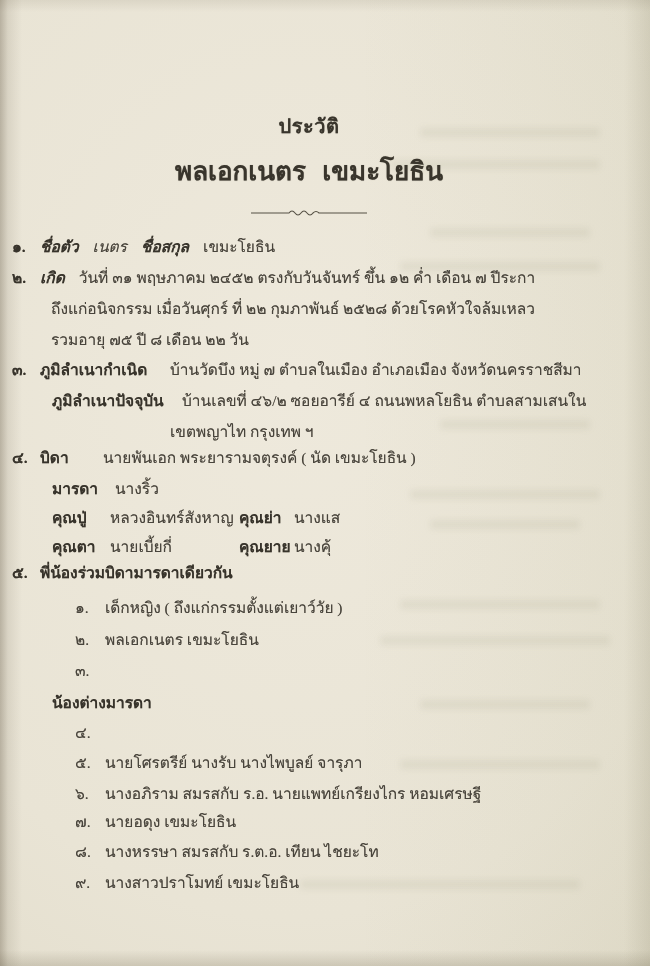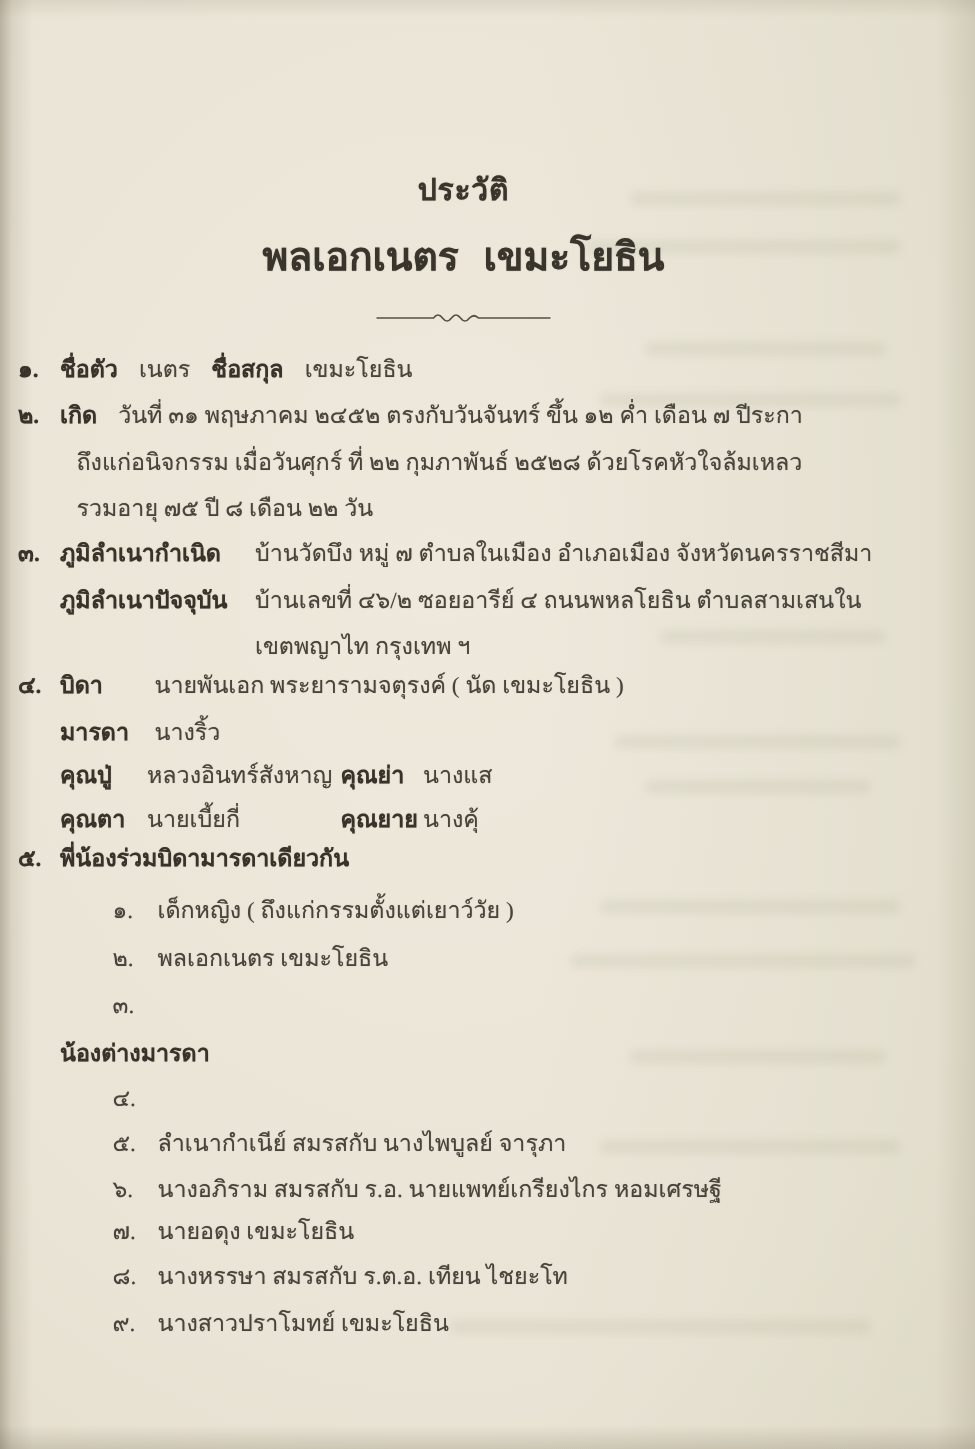--- a/index.html
+++ b/index.html
@@ -24,29 +24,29 @@
   }
   .ln { position:absolute; left:0; right:14px; display:flex; align-items:baseline;
         font-size:15.5px; line-height:22px;
         text-shadow:0 0 .6px rgba(70,62,48,.45); }
   .num  { flex:0 0 28px; }
   .lbl  { font-weight:bold; color:#37332b; }
   .val  { color:#48443c; }
   .ind-main { padding-left:12px; }
   .ind-cont { padding-left:51px; }
   .ind-deep { padding-left:170px; }
-  .ind-lab  { padding-left:40px; }
+  .ind-lab  { padding-left:52px; }
   .ind-sub  { padding-left:75px; }
   .ind-sub .num { flex:0 0 30px; }
   .w-place { flex:0 0 130px; }
   .w-fat   { flex:0 0 63px; }
   .w-gp1   { flex:0 0 58px; }
   .w-gpv   { flex:0 0 129px; }
   .w-gp2   { flex:0 0 55px; }
-  .gap1 { margin-right:14px; }
+  .gap1 { margin-right:14px;font-style:italic; }
   .heading { position:absolute; left:0; width:100%; text-align:center;
              transform:translateX(-16px); font-weight:bold; color:#39352c;
              text-shadow:0 0 .7px rgba(60,54,42,.5); }
   .t-small { top:110px; font-size:20px; letter-spacing:.5px; }
   .t-large { top:150px; font-size:26px; word-spacing:10px; }
   .divider { position:absolute; top:204px; left:0; width:100%; text-align:center;
              transform:translateX(-16px); }
 </style>
 </head>
 <body>
@@ -150,21 +150,21 @@
 
   <div class="ln ind-lab" style="top:692px">
     <span class="lbl">น้องต่างมารดา</span>
   </div>
 
   <div class="ln ind-sub" style="top:722px">
     <span class="num val">๔.</span>
   </div>
   <div class="ln ind-sub" style="top:752px">
     <span class="num val">๕.</span>
-    <span class="val">ลำเนากำเนีย์ สมรสกับ นางไพบูลย์ จารุภา</span>
+    <span class="val">นายโศรตรีย์ นางรับ นางไพบูลย์ จารุภา</span>
   </div>
   <div class="ln ind-sub" style="top:783px">
     <span class="num val">๖.</span>
     <span class="val">นางอภิราม สมรสกับ ร.อ. นายแพทย์เกรียงไกร หอมเศรษฐี</span>
   </div>
   <div class="ln ind-sub" style="top:811px">
     <span class="num val">๗.</span>
     <span class="val">นายอดุง เขมะโยธิน</span>
   </div>
   <div class="ln ind-sub" style="top:841px">

